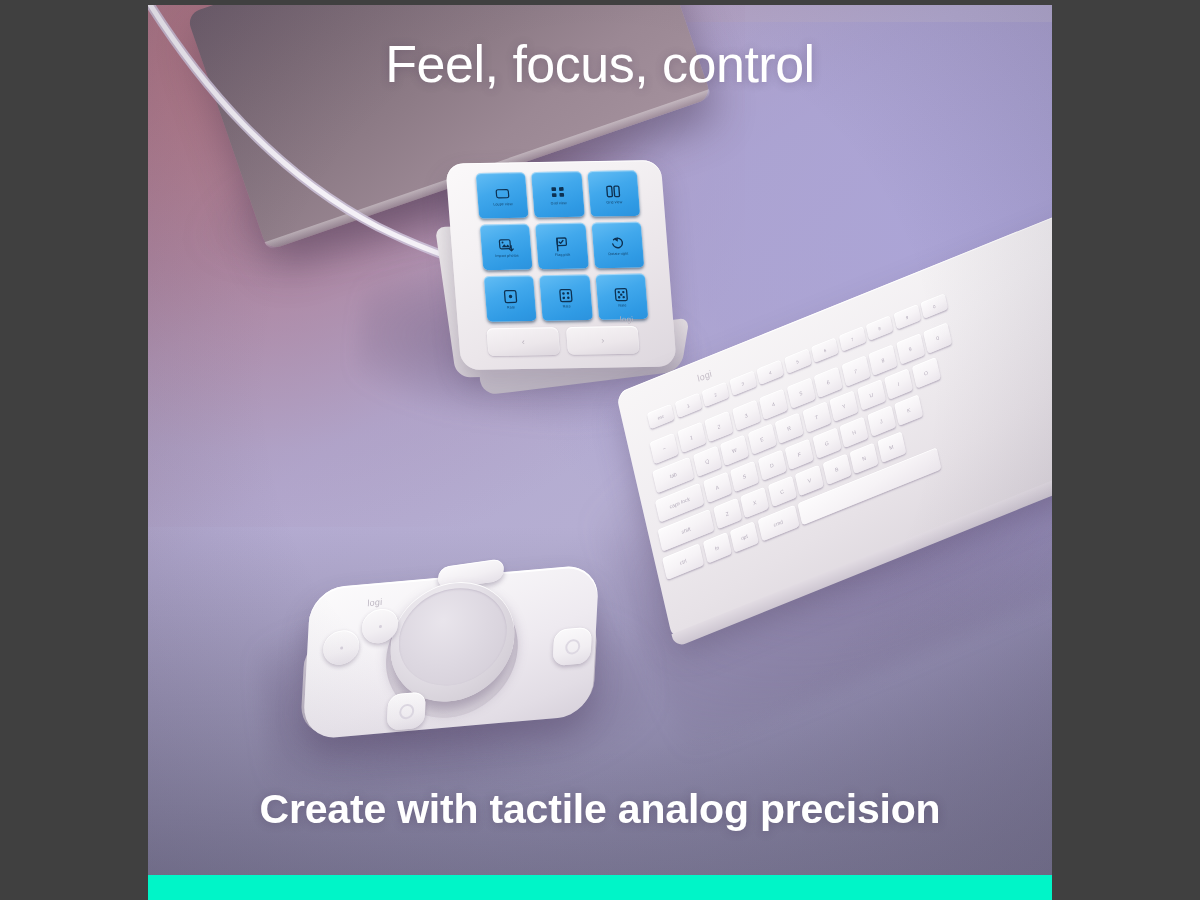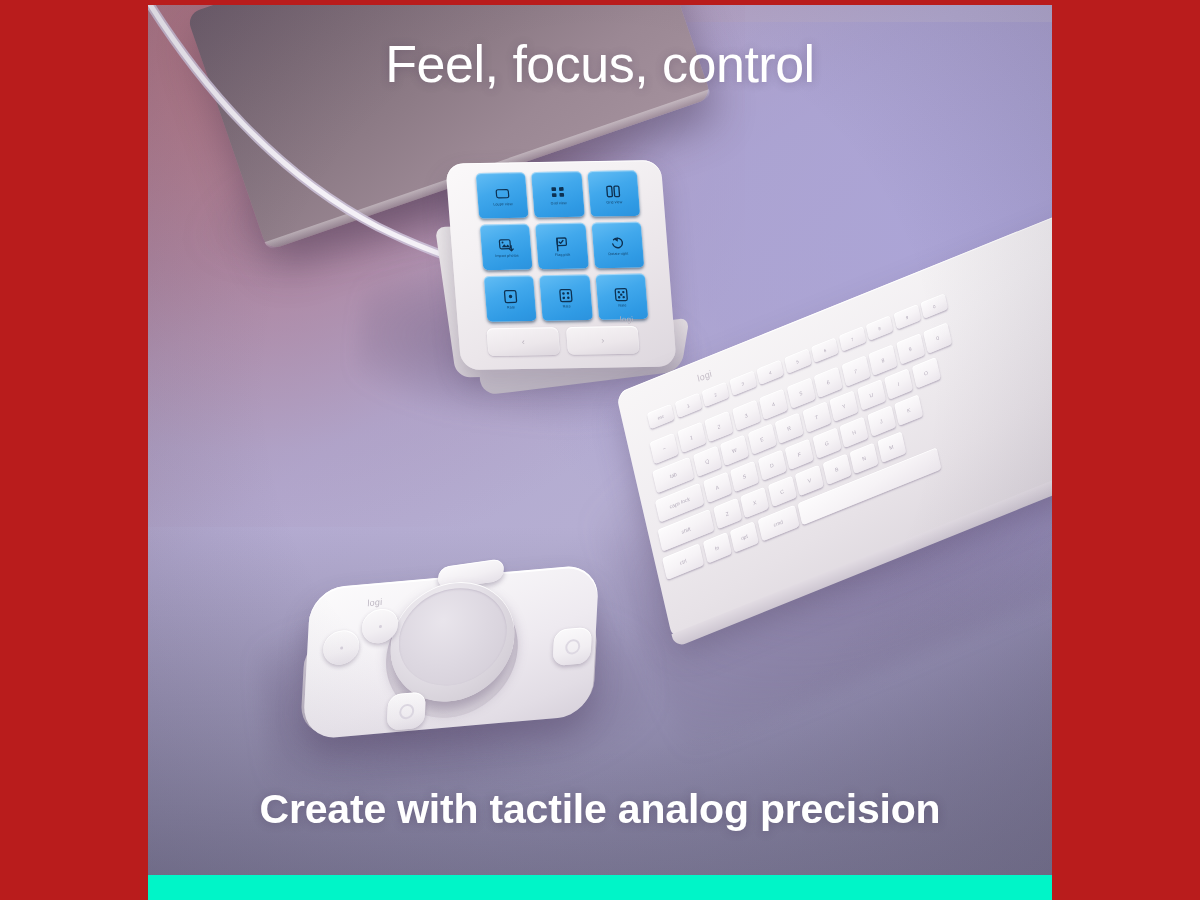--- a/index.html
+++ b/index.html
@@ -1,18 +1,18 @@
 <!DOCTYPE html>
 <html><head>
 <meta charset="utf-8">
 <style>
   html,body{margin:0;padding:0;background:#ffffff;}
   body{width:1200px;height:900px;font-family:"Liberation Sans",sans-serif;overflow:hidden;}
 
-  #stage{position:relative;width:1200px;height:900px;background:#b91c1c;}
+  #stage{position:relative;width:1200px;height:900px;background:#404040;}
 
   
   .photo{
     position:absolute;left:148px;top:5px;width:904px;height:870px;
     overflow:hidden;
   }
   
   .bg-base{
     position:absolute;inset:0;
     background:

